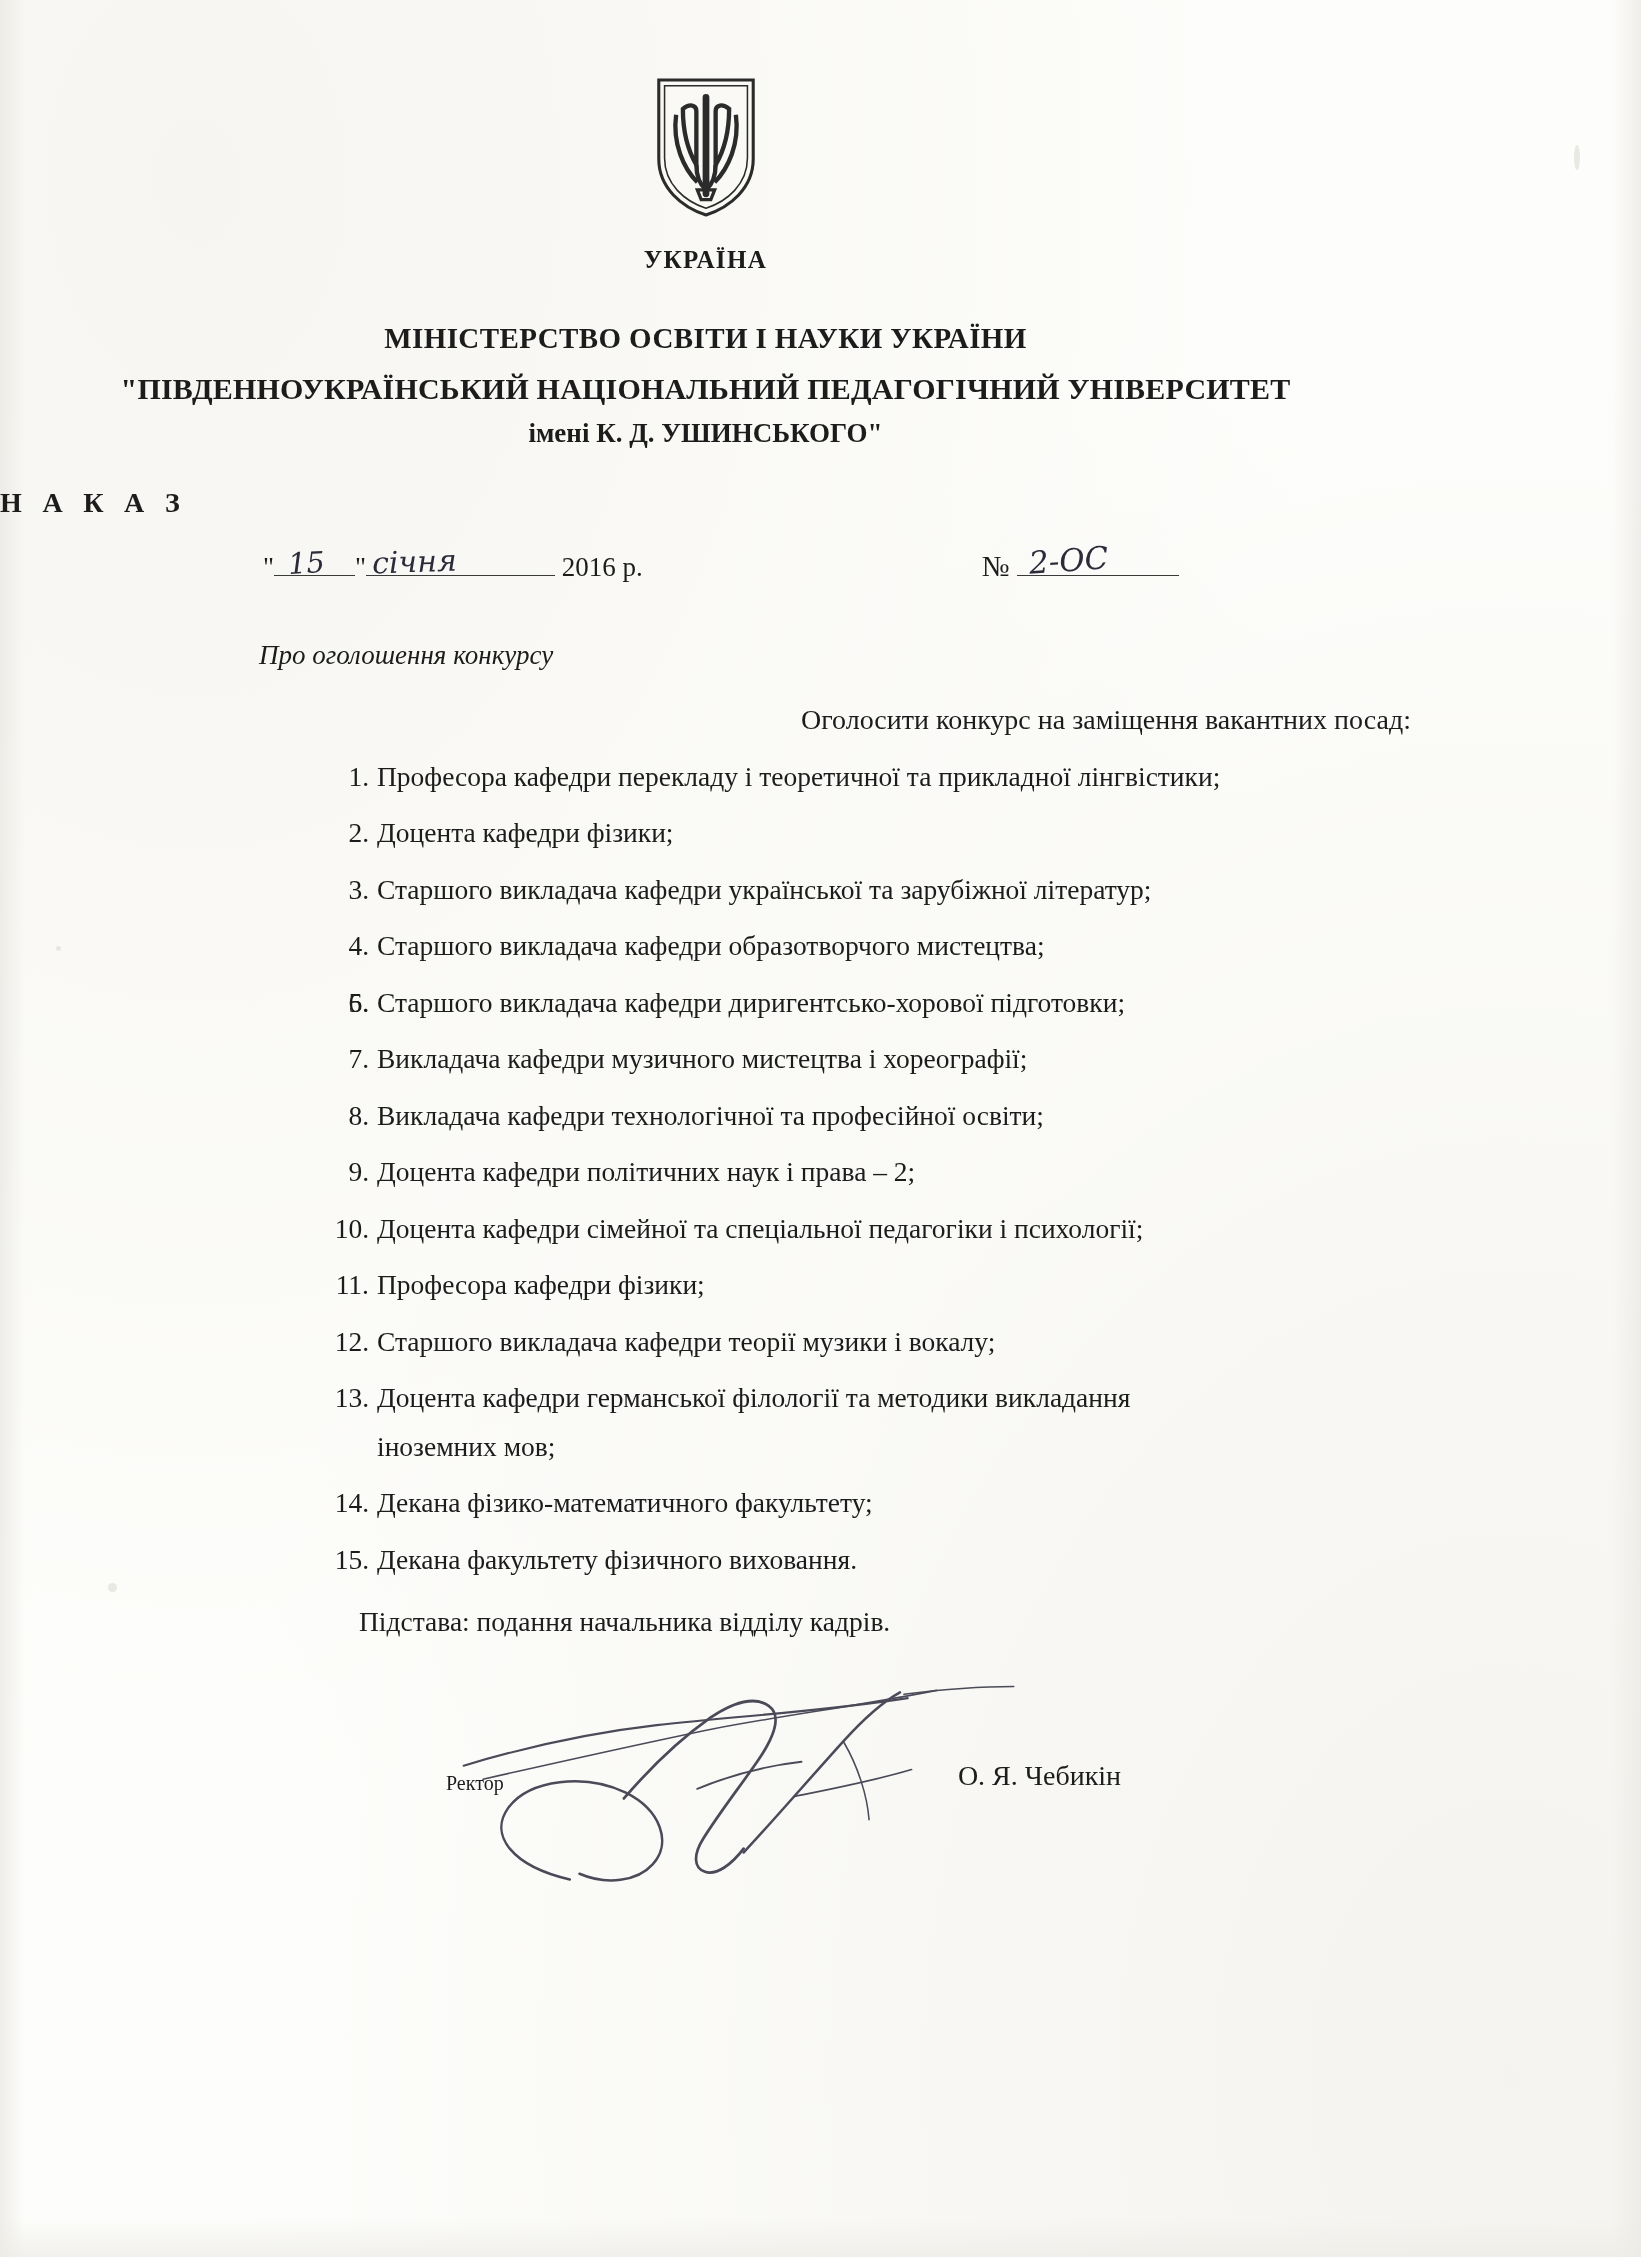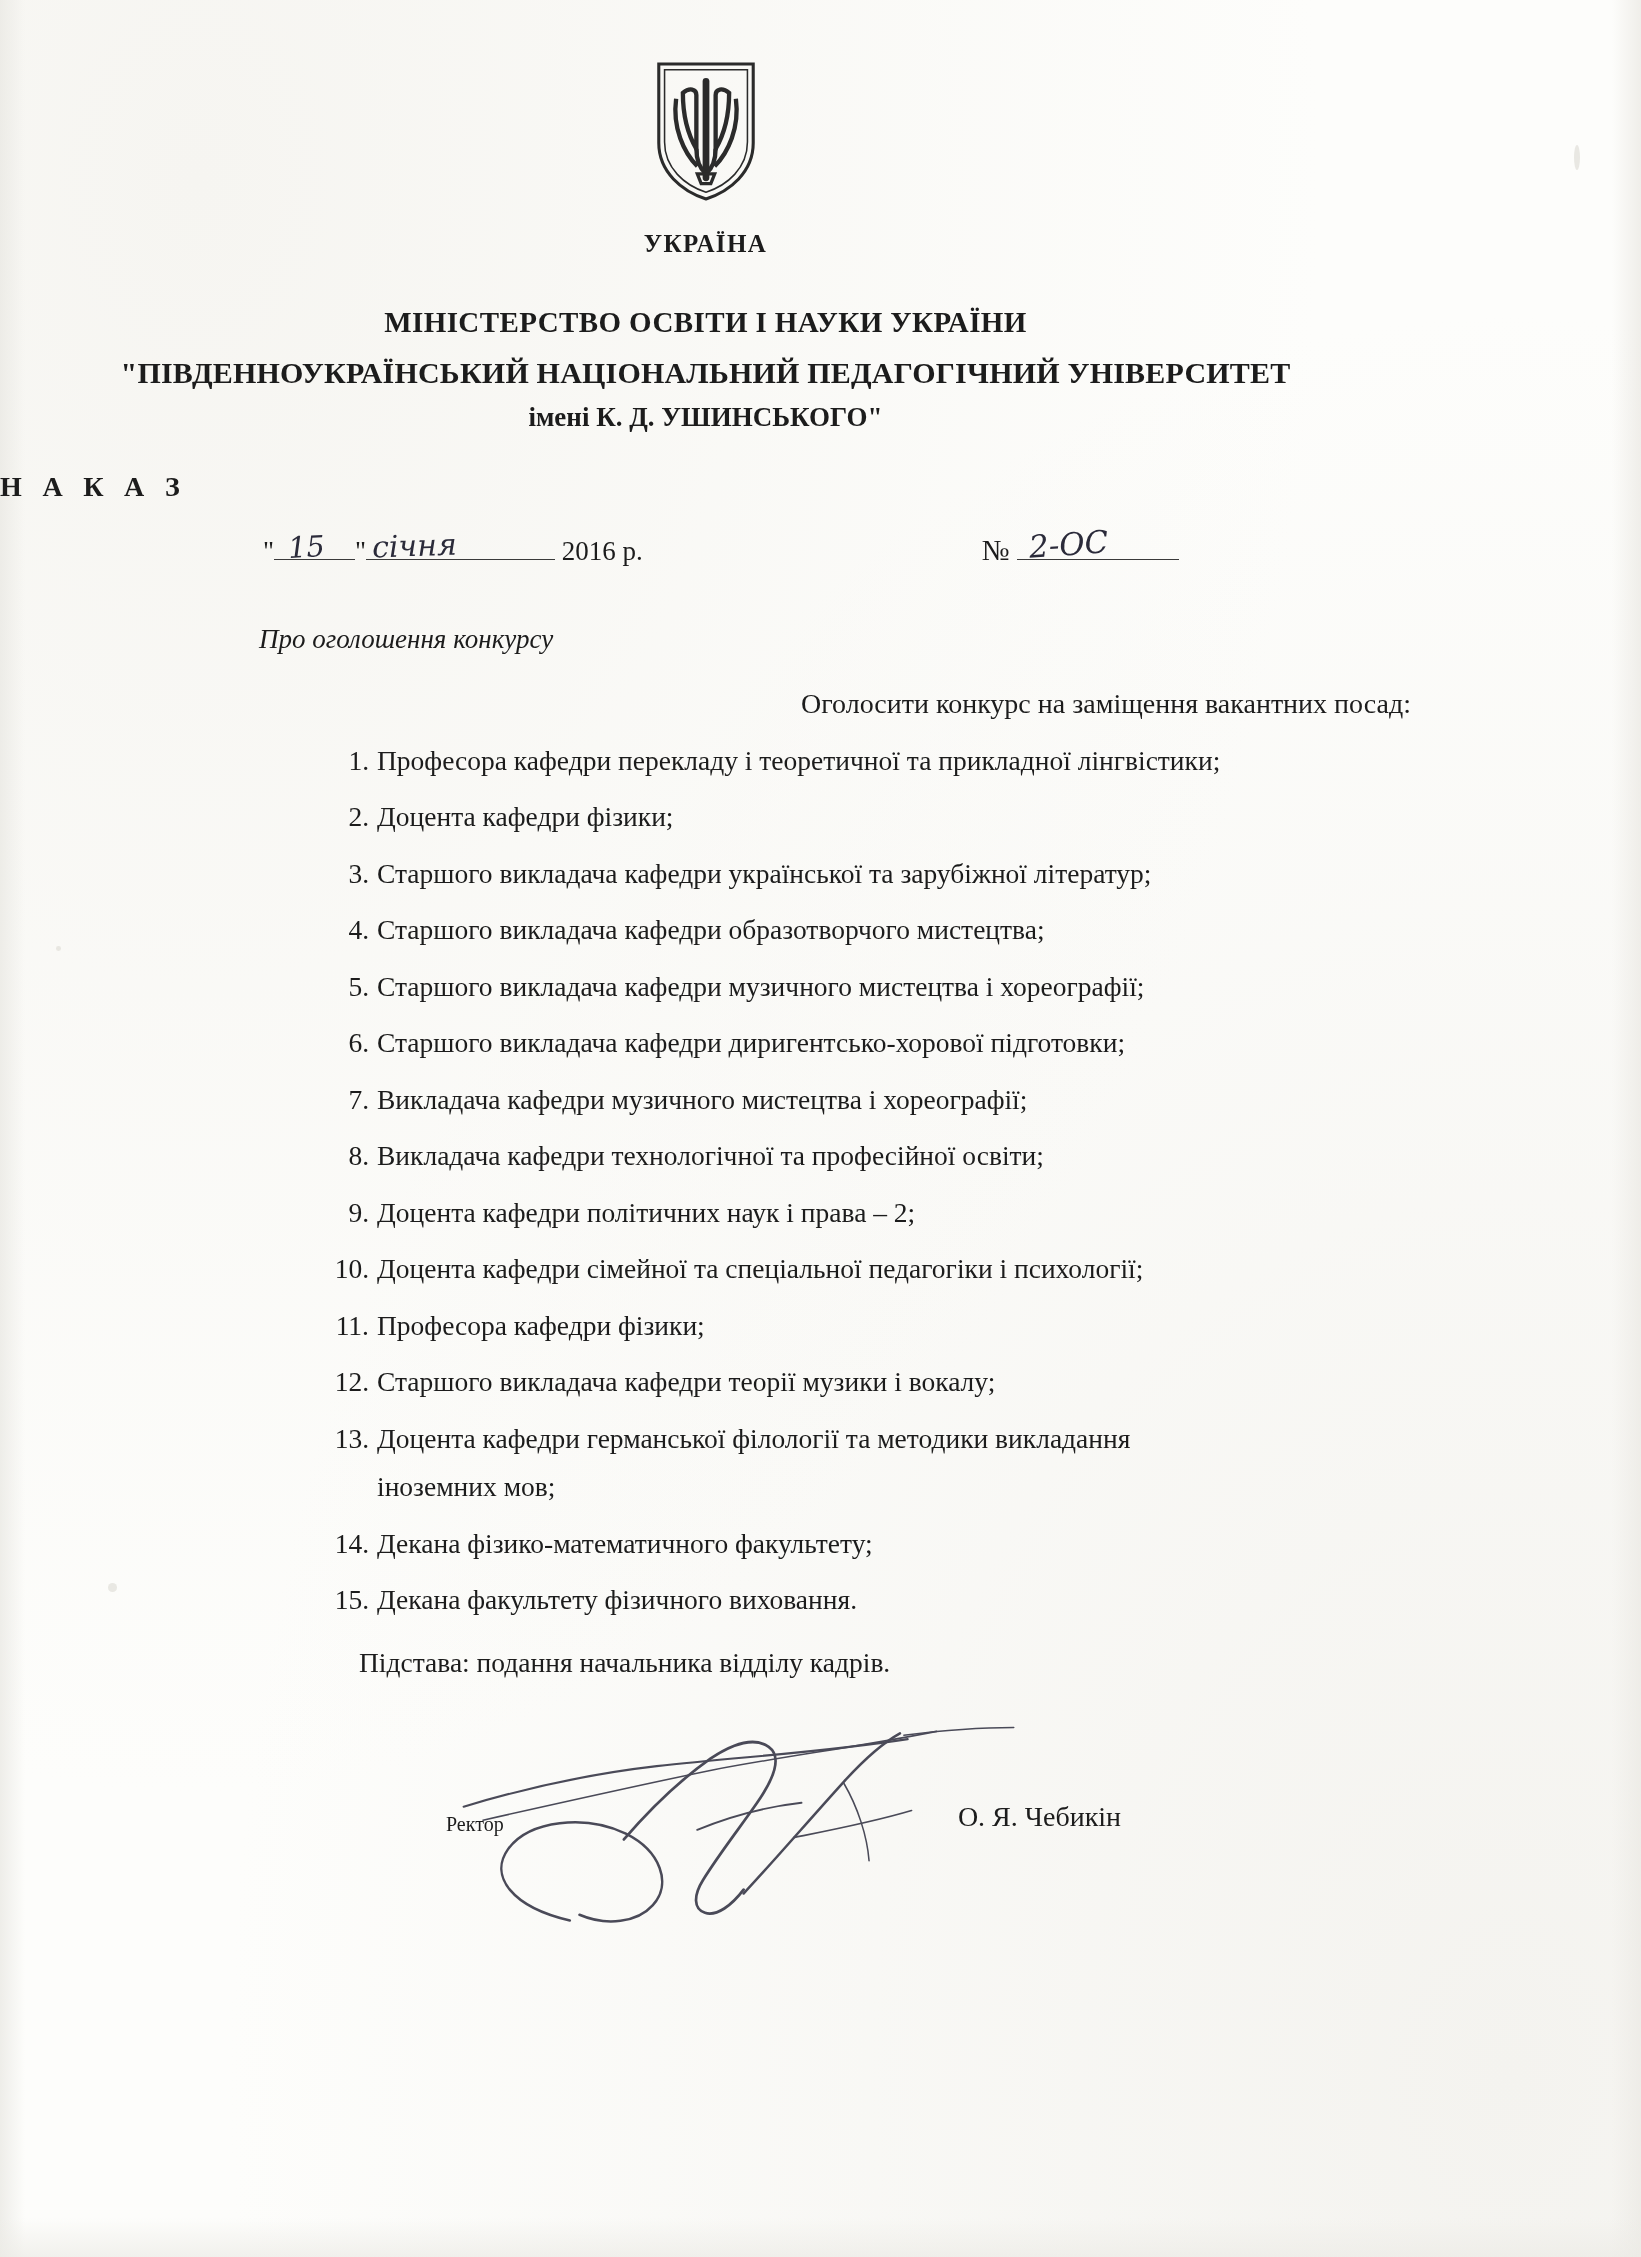--- a/index.html
+++ b/index.html
@@ -40,21 +40,21 @@
   }
   .scan-edge-bottom {
     position: absolute;
     bottom: 0; left: 0; width: 100%; height: 39px;
     background: linear-gradient(to top, #ecebe6, rgba(255,255,255,0));
     opacity: .7;
   }
 
   .content {
     position: absolute;
-    left: 0; top: 0;
+    left: 0; top: 16px;
     width: 1411px;
   }
 
   
   .coat {
     text-align: center;
     margin-top: 60px;
   }
   .coat svg { display: inline-block; }
 
@@ -325,21 +325,20 @@
       <li>
         <span class="num">3.</span>
         <span class="txt">Старшого викладача кафедри української та зарубіжної літератур;</span>
       </li>
       <li>
         <span class="num">4.</span>
         <span class="txt">Старшого викладача кафедри образотворчого мистецтва;</span>
       </li>
       <li>
         <span class="num">5.</span>
-        <span class="txt">Старшого викладача кафедри музичного мистецтва і хореографії;</span>
       </li>
       <li>
         <span class="num">6.</span>
         <span class="txt">Старшого викладача кафедри диригентсько-хорової підготовки;</span>
       </li>
       <li>
         <span class="num">7.</span>
         <span class="txt">Викладача кафедри музичного мистецтва і хореографії;</span>
       </li>
       <li>

